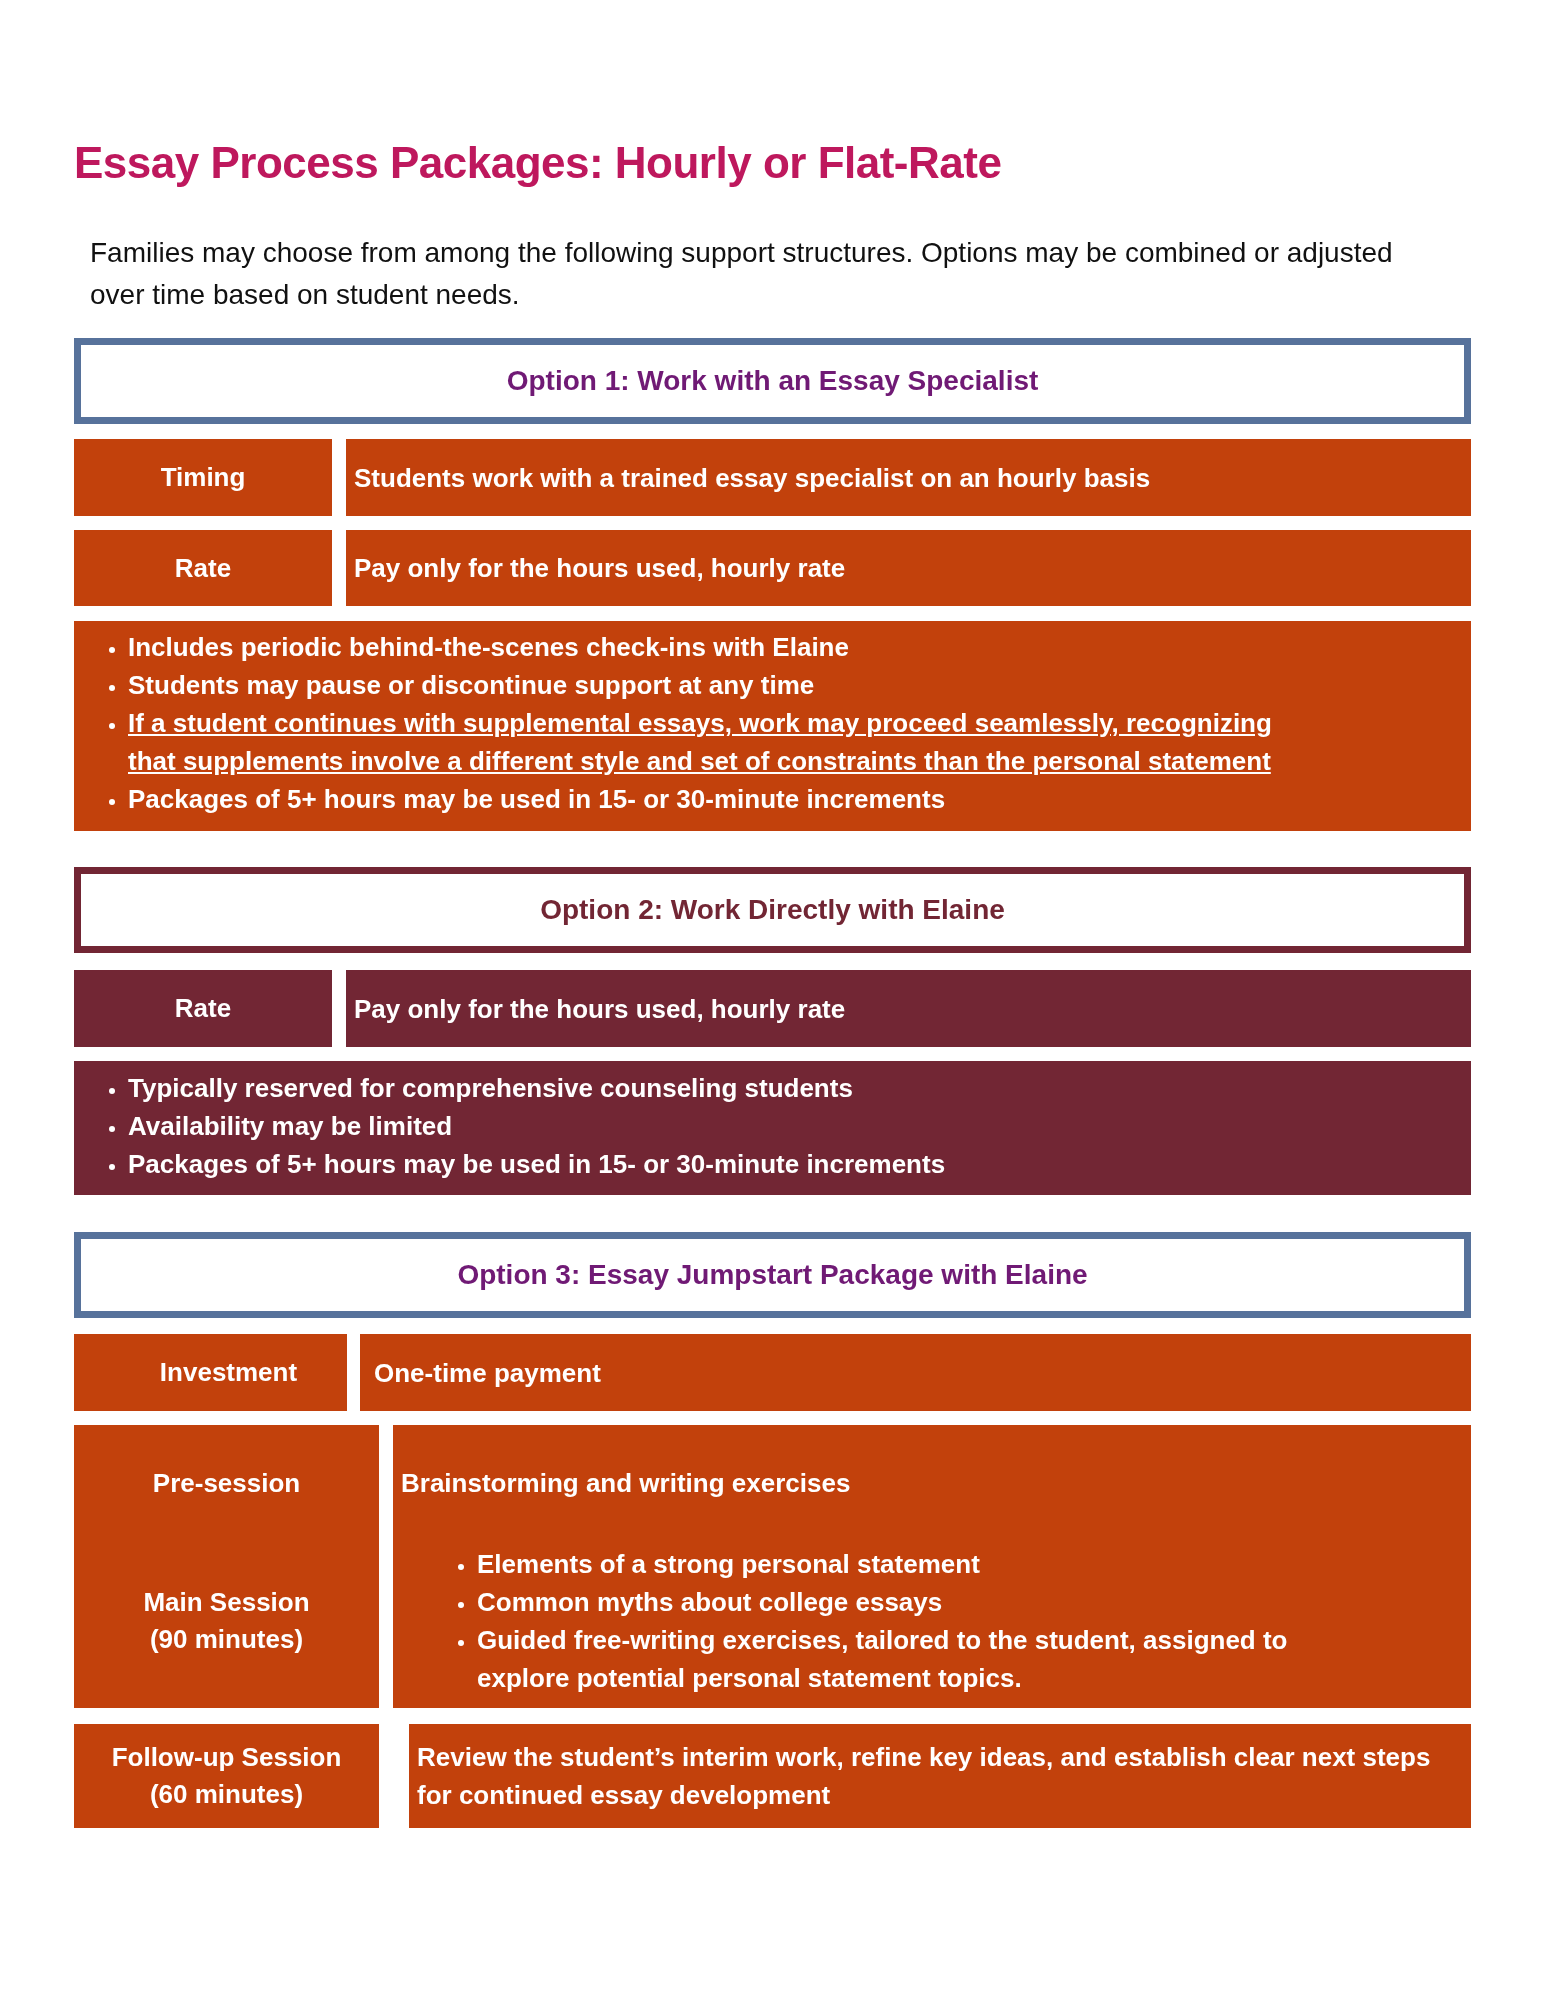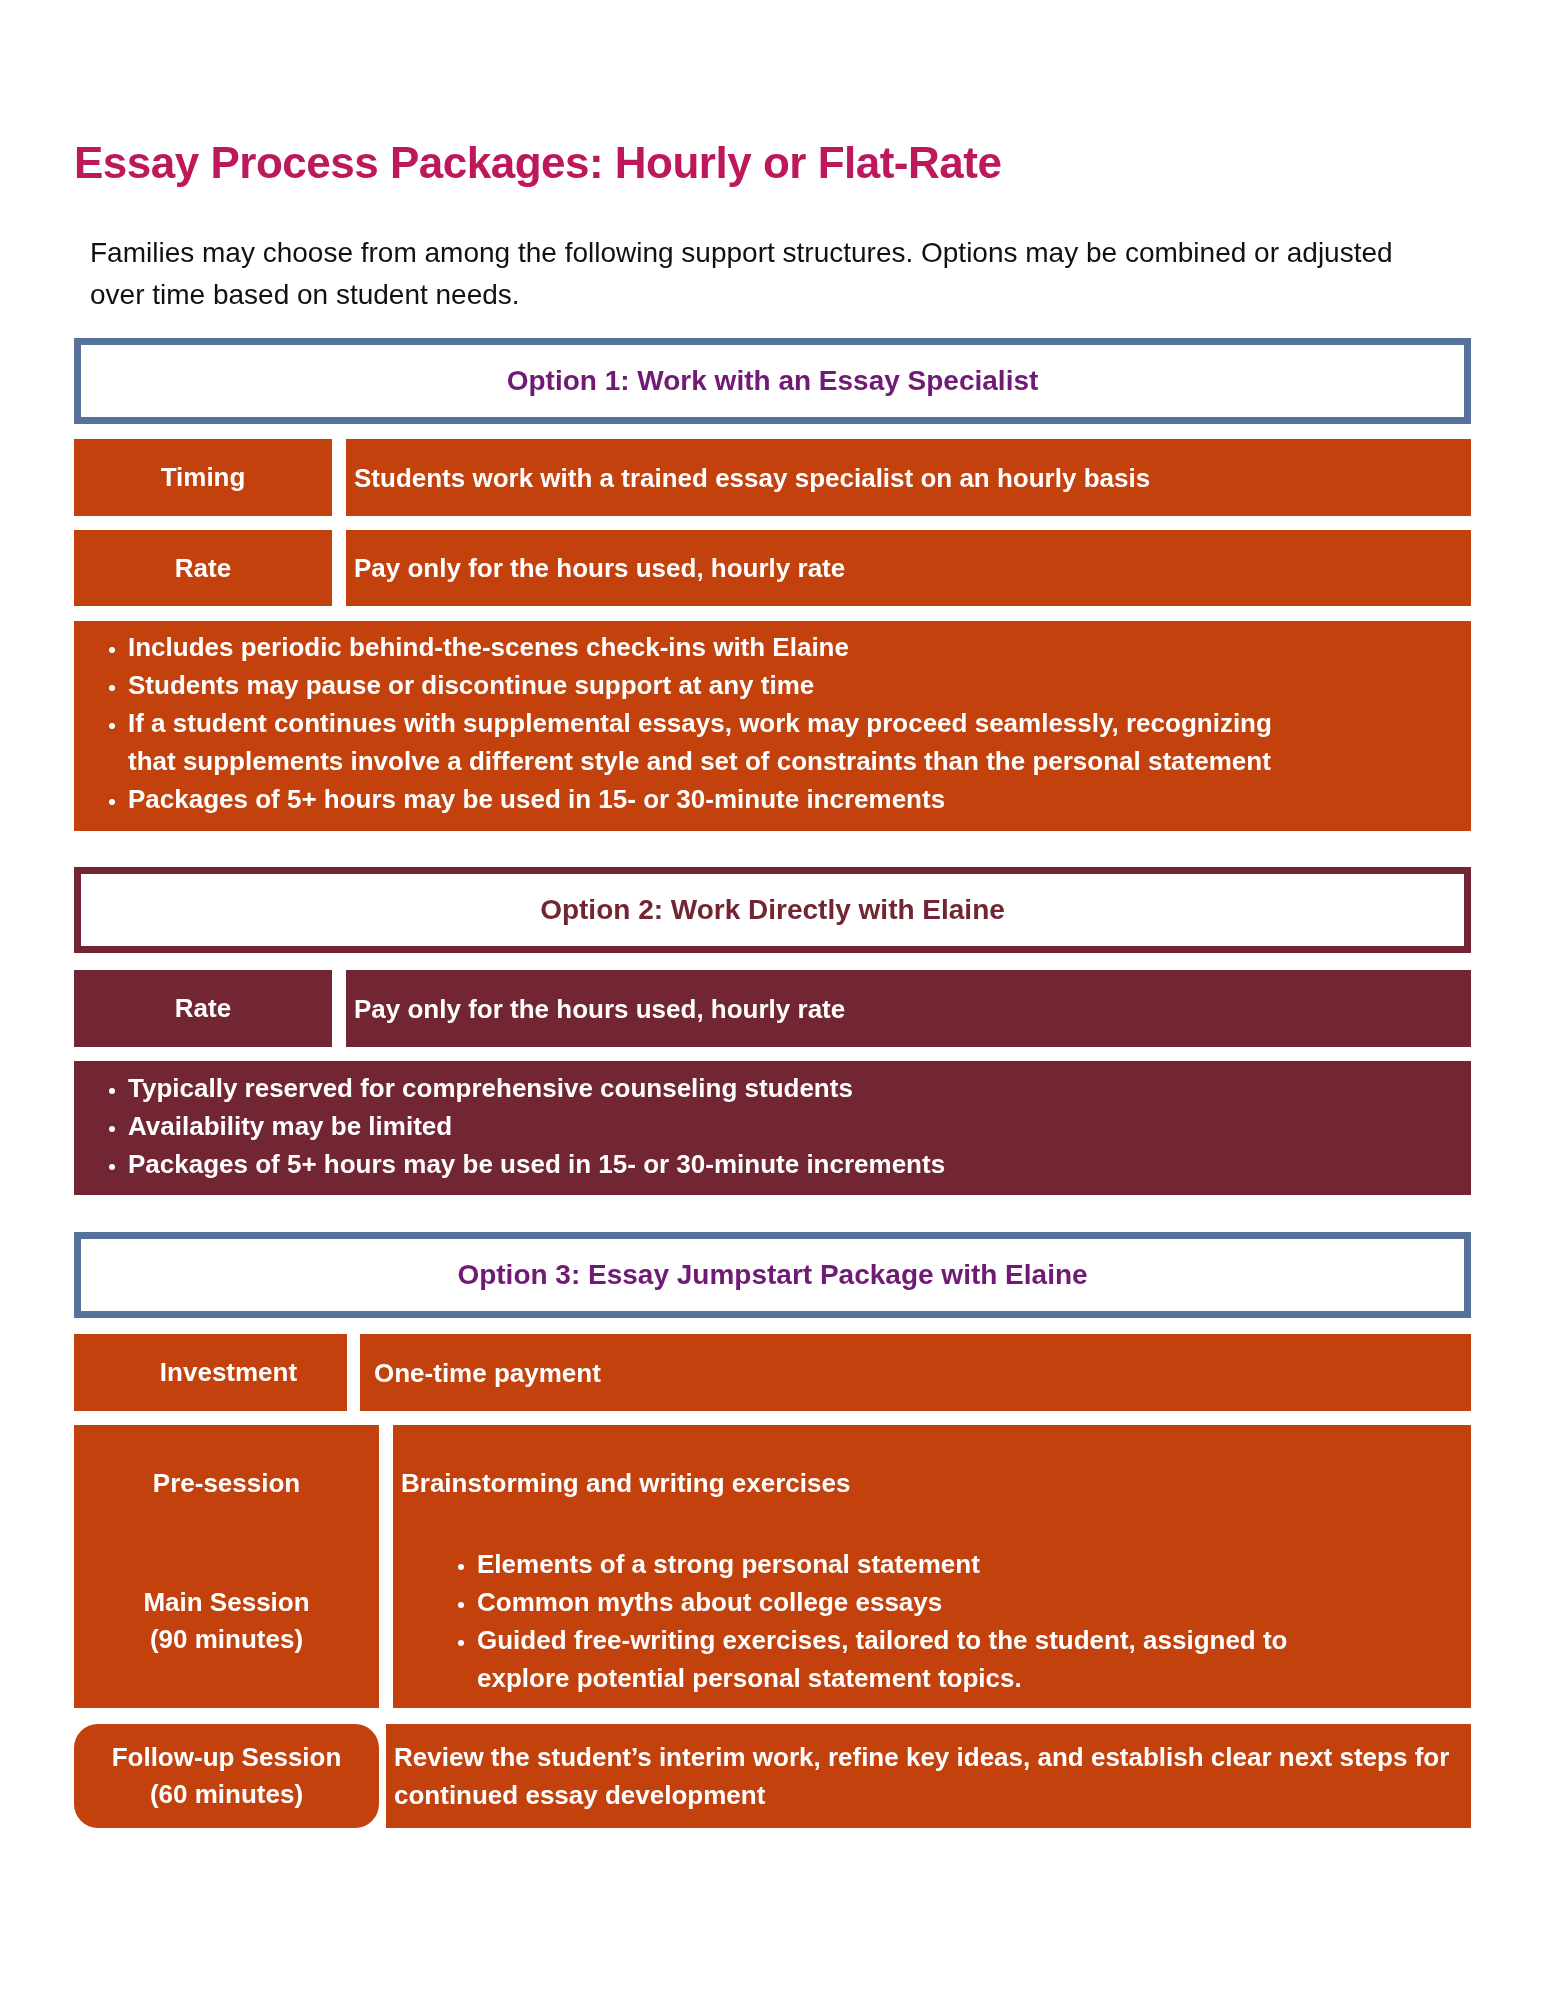--- a/index.html
+++ b/index.html
@@ -42,21 +42,21 @@
 
   <div class="row blue" style="top:530px;height:76px;">
     <div class="cell lab" style="width:258px;margin-right:14px;">Rate</div>
     <div class="cell val" style="flex:1;">Pay only for the hours used, hourly rate</div>
   </div>
 
   <div class="block blue" style="top:621px;height:210px;padding-top:7px;">
     <ul>
       <li>Includes periodic behind-the-scenes check-ins with Elaine</li>
       <li>Students may pause or discontinue support at any time</li>
-      <li style="padding-right:150px;">If a student continues with supplemental essays, work may proceed seamlessly, recognizing that supplements involve a different style and set of constraints than the personal statement</li>
+      <li style="padding-right:150px;text-decoration:underline;">If a student continues with supplemental essays, work may proceed seamlessly, recognizing that supplements involve a different style and set of constraints than the personal statement</li>
       <li>Packages of 5+ hours may be used in 15- or 30-minute increments</li>
     </ul>
   </div>
 
   <div class="hdr red" style="top:867px;height:86px;">
     <span>Option 2: Work Directly with Elaine</span>
   </div>
 
   <div class="row red" style="top:970px;height:77px;">
     <div class="cell lab" style="width:258px;margin-right:14px;">Rate</div>
@@ -93,19 +93,19 @@
     <div class="cell val" style="flex:1;padding-left:0;">
       <ul style="padding-left:84px;padding-right:100px;">
         <li>Elements of a strong personal statement</li>
         <li>Common myths about college essays</li>
         <li>Guided free-writing exercises, tailored to the student, assigned to explore potential personal statement topics.</li>
       </ul>
     </div>
   </div>
 
   <div class="row blue" style="top:1724px;height:104px;">
-    <div class="cell lab" style="width:305px;margin-right:7px;flex-direction:column;border-radius:24px;">
+    <div class="cell lab" style="width:305px;margin-right:30px;flex-direction:column;">
       <span>Follow-up Session</span>
       <span>(60 minutes)</span>
     </div>
     <div class="cell val" style="flex:1;padding-right:20px;">Review the student’s interim work, refine key ideas, and establish clear next steps for continued essay development</div>
   </div>
 </div>
 
 </body></html>

